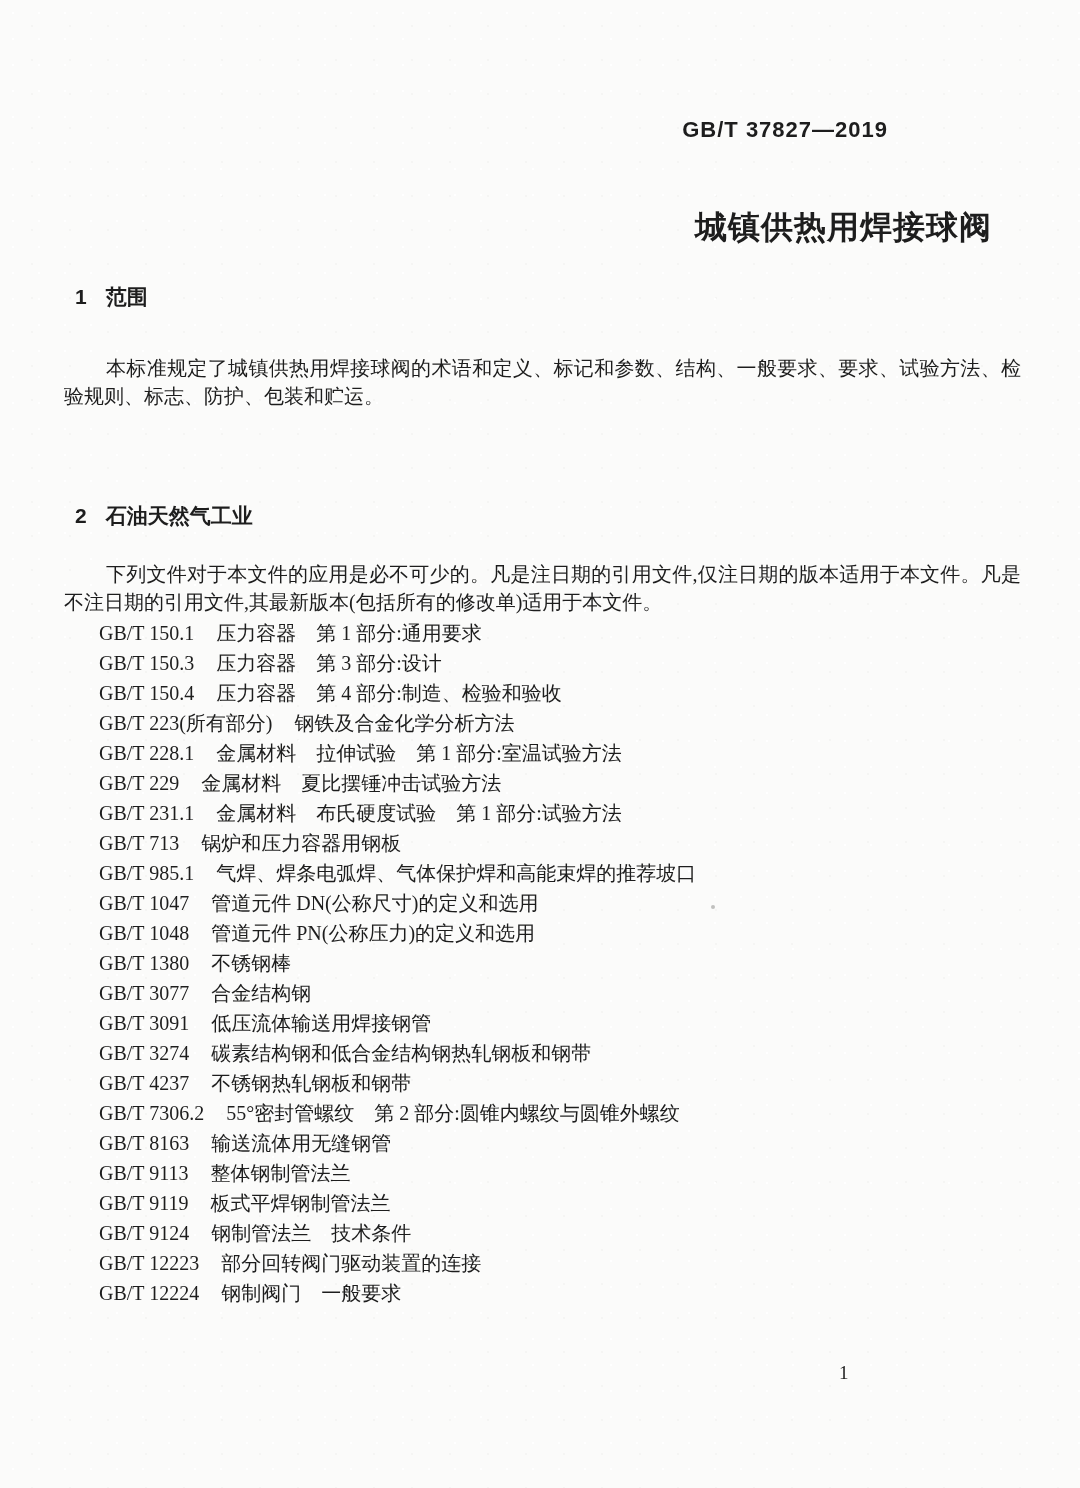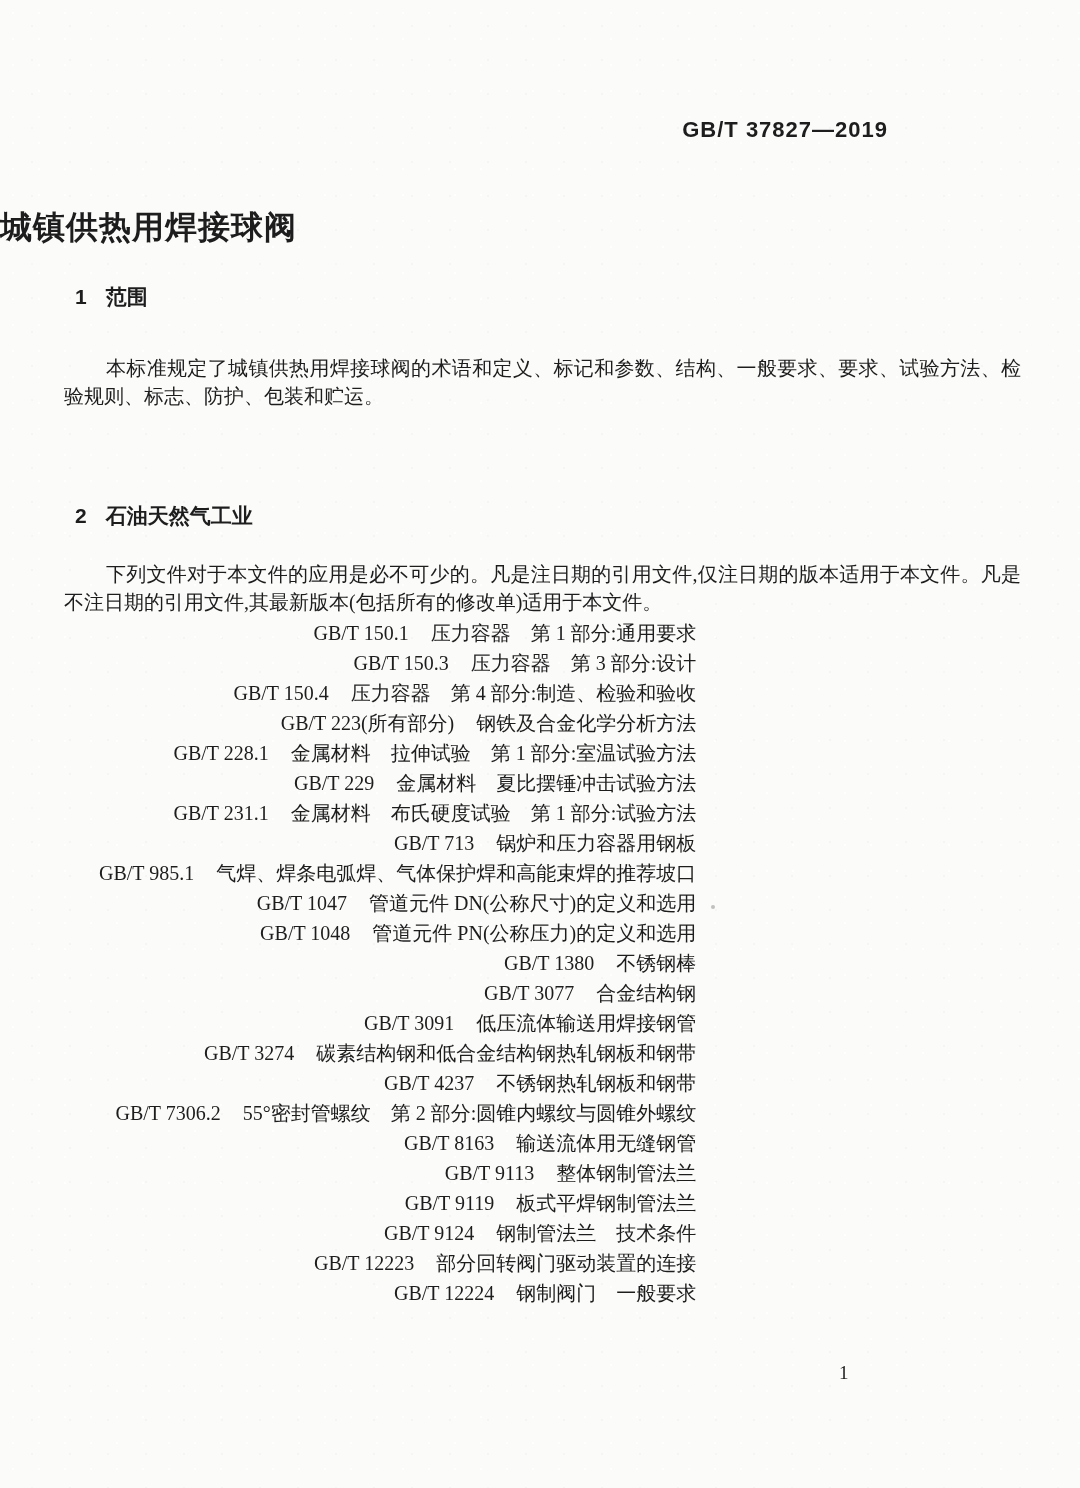--- a/index.html
+++ b/index.html
@@ -26,21 +26,21 @@
     font-weight: 700;
     font-size: 22px;
     letter-spacing: 1px;
     white-space: nowrap;
   }
   .doc-title {
     position: absolute;
     top: 206px;
     left: 0;
     width: 992px;
-    text-align: left;
+    text-align: right;
     font-family: "Liberation Sans", "DejaVu Sans", sans-serif;
     font-weight: 700;
     font-size: 32px;
     letter-spacing: 1px;
     white-space: nowrap;
   }
   .sec-heading {
     position: absolute;
     left: 75px;
     margin: 0;
@@ -68,21 +68,20 @@
   .refs {
     position: absolute;
     left: 99px;
     top: 618px;
     font-size: 20px;
   }
   .ref-item {
     height: 30px;
     line-height: 30px;
     white-space: nowrap;
-    text-align: right;
   }
   .ref-code { margin-right: 22px; }
   .page-num {
     position: absolute;
     left: 839px;
     top: 1362px;
     font-size: 19px;
   }
   .speck {
     position: absolute;

